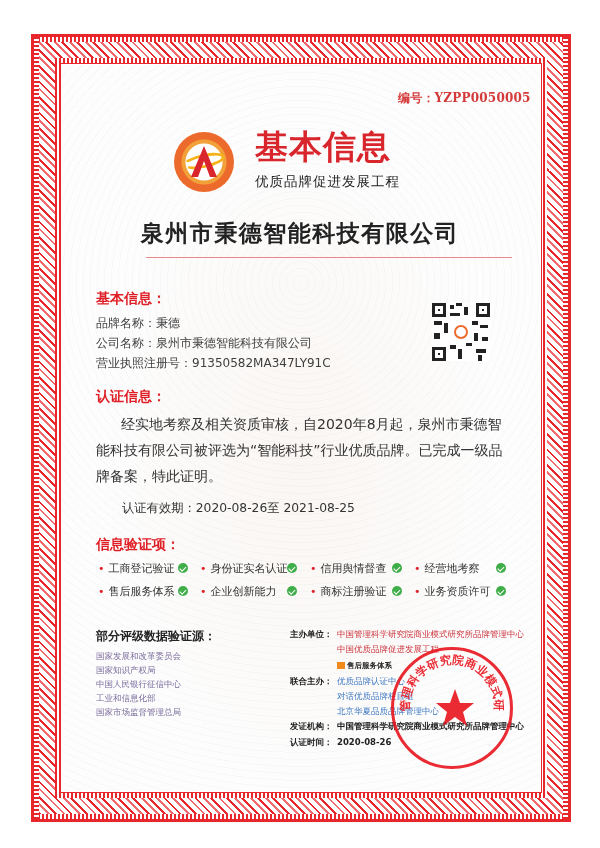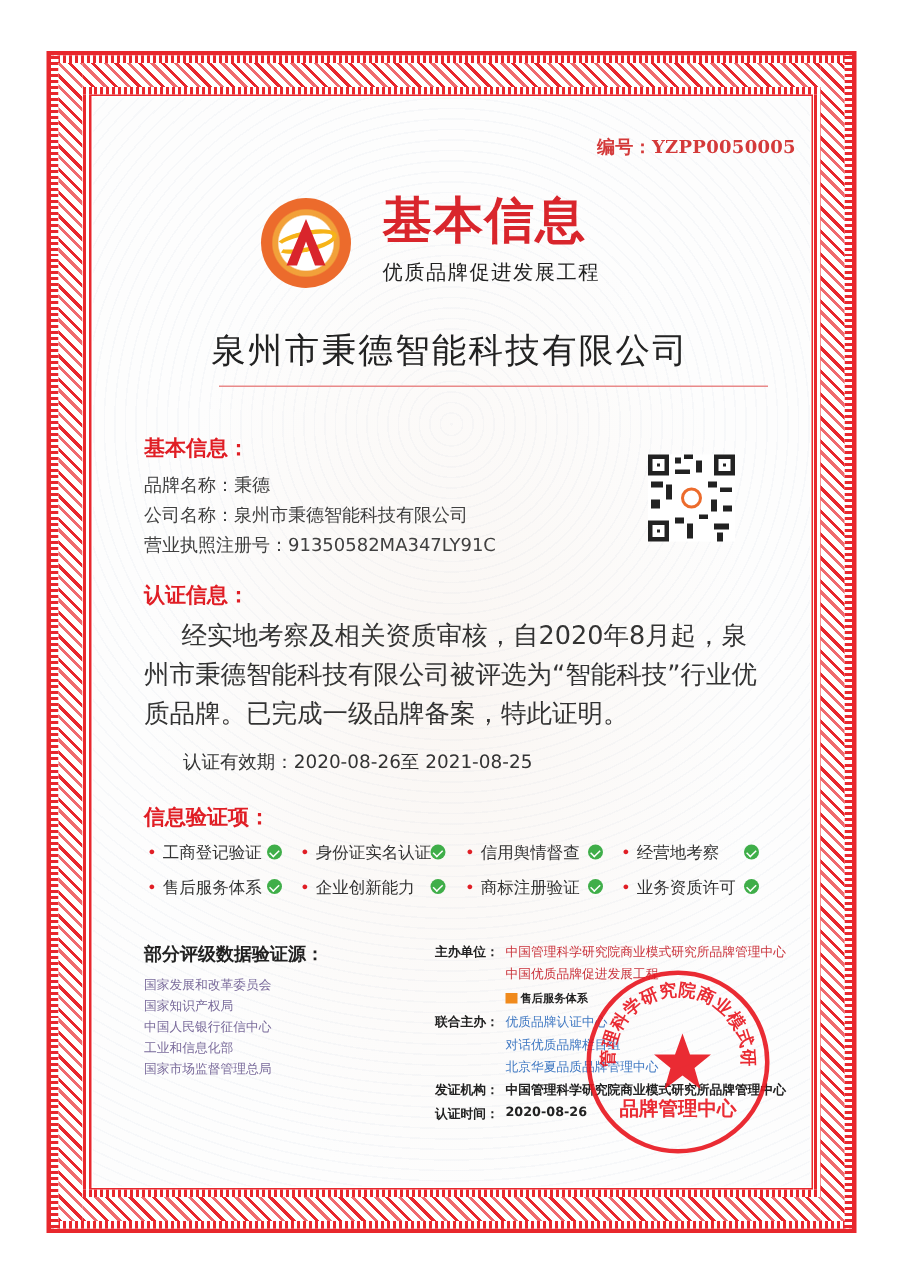--- a/index.html
+++ b/index.html
@@ -30,33 +30,33 @@
   .logo { position: absolute; left: 174px; top: 132px; width: 60px; height: 60px; border-radius: 50%;
     background: radial-gradient(circle, #ffffff 0 18px, #f2a13a 19px 22px, #ec6b2c 23px 30px); }
   .logo-a { position: absolute; left: 16px; top: 12px; width: 28px; height: 34px; }
   .logo-ring { position: absolute; left: 9px; top: 22px; width: 42px; height: 14px; border-radius: 50%;
     border: 3px solid #f6b319; border-left-color: transparent; box-sizing: border-box; transform: rotate(-12deg); }
   .brand-title { position: absolute; left: 255px; top: 130px; font-size: 33px; font-weight: bold; color: #d9252c;
     letter-spacing: 1px; line-height: 1; }
   .brand-sub { position: absolute; left: 255px; top: 173px; font-size: 13.5px; color: #222; letter-spacing: 1px; }
 
   .company-title { position: absolute; left: 0; width: 600px; top: 218px; text-align: center; font-size: 23px;
-    font-weight: normal; color: #222; letter-spacing: 1.5px; }
+    font-weight: bold; color: #222; letter-spacing: 1.5px; }
   .title-rule { position: absolute; left: 146px; width: 366px; top: 257px; height: 1px; background: #e98a8a; }
 
   .sec-head { position: absolute; left: 96px; font-size: 14px; font-weight: bold; color: #e01e25; }
   .info-line { position: absolute; left: 96px; font-size: 12px; color: #404040; }
   .qr { position: absolute; left: 432px; top: 303px; width: 58px; height: 58px; background: #fff; }
   .qr-cell { position: absolute; background: #222; }
   .qr-finder { position: absolute; width: 14px; height: 14px; border: 3px solid #222; box-sizing: border-box; }
   .qr-finder::after { content: ""; position: absolute; left: 3px; top: 3px; width: 2px; height: 2px; background:#222; }
   .qr-center { position: absolute; left: 22px; top: 22px; width: 14px; height: 14px; border-radius: 50%;
     background: #fff; border: 2px solid #ec6b2c; box-sizing: border-box; }
 
-  .para { position: absolute; left: 96px; width: 410px; font-size: 17px; color: #333; line-height: 26px; }
+  .para { position: absolute; left: 96px; width: 410px; font-size: 14px; color: #333; line-height: 26px; }
   .validity { position: absolute; left: 122px; top: 500px; font-size: 12.3px; color: #333; }
   .v-item { position: absolute; font-size: 11px; color: #333; white-space: nowrap; }
   .v-dot { color: #e01e25; margin-right: 4px; }
   .v-check { position: absolute; width: 10px; height: 10px; border-radius: 50%; background: #3fae49; }
   .v-check::after { content: ""; position: absolute; left: 3px; top: 1.5px; width: 2.5px; height: 5px;
     border: solid #fff; border-width: 0 1.5px 1.5px 0; transform: rotate(45deg); }
 
   .src-head { position: absolute; left: 96px; top: 628px; font-size: 12px; font-weight: bold; color: #222; }
   .src-item { position: absolute; left: 96px; font-size: 8.5px; color: #7a6b9b; }
 
@@ -181,14 +181,13 @@
     <defs>
         <path id="arcp" d="M 16 66 A 43 43 0 1 1 100 66"></path>
       </defs>
     <text font-size="11.5" fill="#e8151e" font-weight="bold" font-family="DejaVu Serif, serif" letter-spacing="0.5">
       <textPath href="#arcp" startOffset="50%" text-anchor="middle">中国管理科学研究院商业模式研究所</textPath>
     </text>
   </svg>
   <svg class="seal-star" viewBox="0 0 40 40">
     <polygon points="20,1 25,15 39,15 28,24 32,38 20,29 8,38 12,24 1,15 15,15" fill="#e8151e"></polygon>
   </svg>
-  <div class="seal-bottom">品牌管理中心</div>
 </div>
 
 </body></html>

